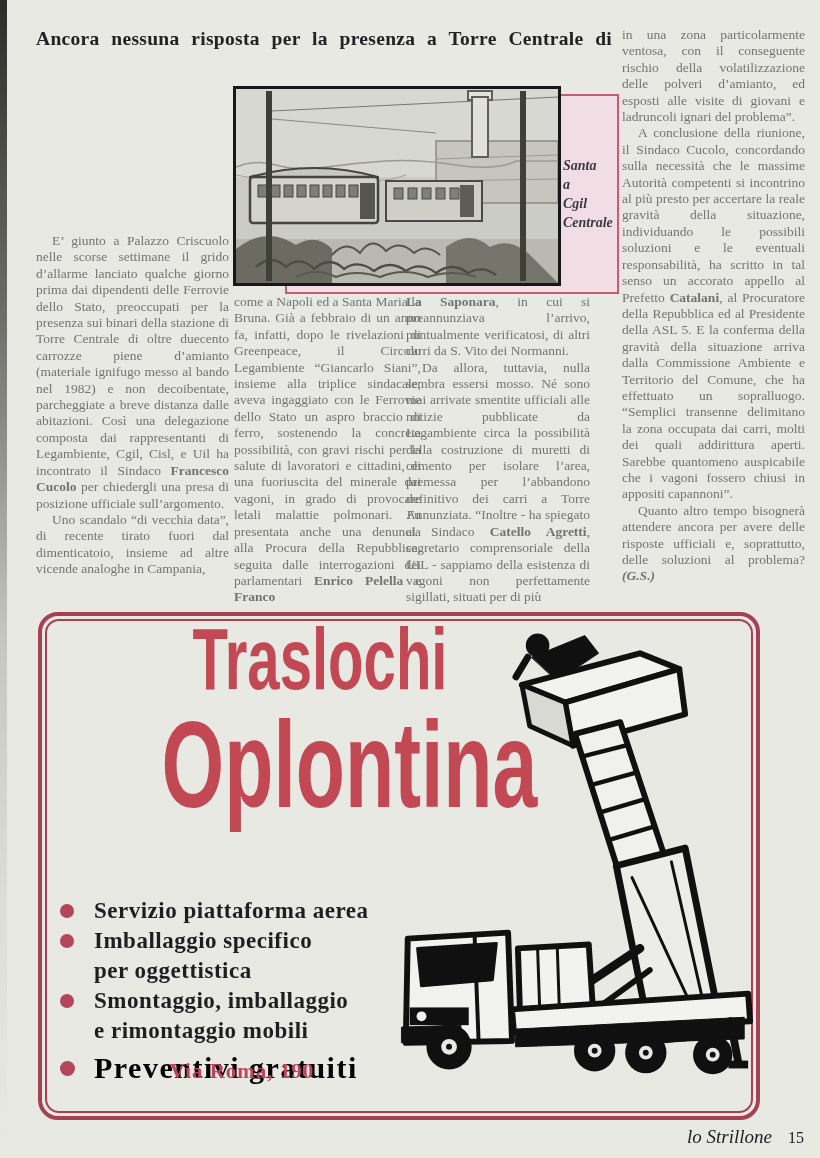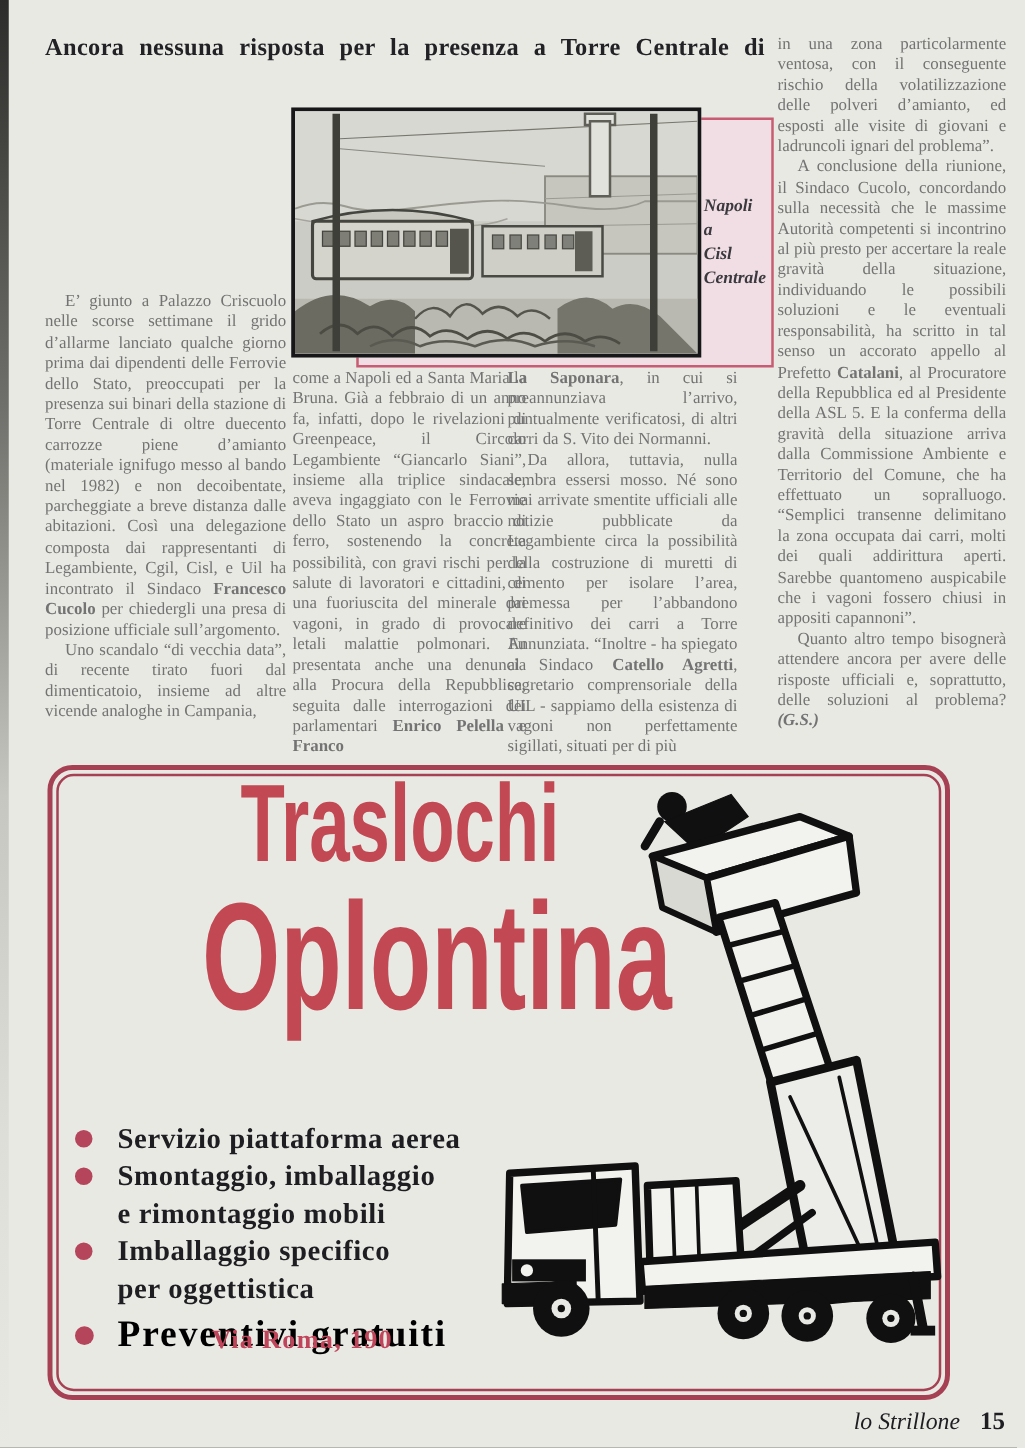--- a/index.html
+++ b/index.html
@@ -66,21 +66,21 @@
     color:#c0455a;font-weight:bold;}
   .ad-addr-line1{font-size:21px;line-height:27px;letter-spacing:1px;}
   .ad-addr-line2{font-size:22px;line-height:28px;letter-spacing:1px;}
 
   #truck{position:absolute;left:392px;top:620px;width:364px;height:465px;}
 
   
   #footer{position:absolute;left:560px;top:1126px;width:244px;text-align:right;
     color:#1d1d22;}
   .footer-mag{font-style:italic;font-size:19px;}
-  .footer-num{font-weight:bold;font-size:20px;margin-left:16px;}
+  .footer-num{font-weight:normal;font-size:16px;margin-left:16px;}
 </style>
 </head>
 <body>
 
 <div id="page">
 
   <div id="edge-left"></div>
 
   <div id="headline">
     <div class="hl-line">Ancora nessuna risposta per la presenza a Torre Centrale di</div>
@@ -127,23 +127,23 @@
       <path d="M0,160 q30,-24 60,-4 q20,-12 36,4 L96,194 L0,194 Z" fill="#6b6b62"></path>
       <path d="M210,158 q24,-18 44,0 q18,-10 38,6 L322,194 L210,194 Z" fill="#75756c"></path>
       <path d="M96,166 q14,-16 28,-2 q12,-18 26,-2 q14,-12 28,2 q12,-10 26,2" stroke="#54544c" stroke-width="2" fill="none"></path>
       <path d="M20,178 q16,-14 30,0 q14,-12 28,2 q16,-14 30,0 q14,-10 30,2 q16,-12 32,0 q14,-10 30,2 q16,-12 32,0 q14,-8 28,2" stroke="#4c4c44" stroke-width="2.2" fill="none"></path>
       <path d="M60,188 q20,-10 40,0 q20,-8 44,0 q24,-10 48,0 q24,-8 48,0" stroke="#5a5a52" stroke-width="2" fill="none"></path>
       <rect x="30" y="2" width="6" height="190" fill="#3f3f39"></rect>
       <rect x="284" y="2" width="6" height="190" fill="#3f3f39"></rect>
     </svg>
   </div>
   <div id="photo-caption">
-    <div>Napoli</div>
+    <div>Santa</div>
     <div>a</div>
-    <div>Cisl</div>
+    <div>Cgil</div>
     <div>Centrale</div>
   </div>
 
   <div id="col1" class="body-col">
     <p class="indent"><span>E’ giunto a Palazzo Criscuolo nelle scorse settimane il grido d’allarme lanciato qualche giorno prima dai dipendenti delle Ferrovie dello Stato, preoccupati per la presenza sui binari della stazione di Torre Centrale di oltre duecento carrozze piene d’amianto (materiale ignifugo messo al bando nel 1982) e non decoibentate, parcheggiate a breve distanza dalle abitazioni. Così una delegazione composta dai rappresentanti di Legambiente, Cgil, Cisl, e Uil ha incontrato il Sindaco </span><b>Francesco Cucolo</b><span> per chiedergli una presa di posizione ufficiale sull’argomento.</span></p>
     <p class="indent"><span>Uno scandalo “di vecchia data”, di recente tirato fuori dal dimenticatoio, insieme ad altre vicende analoghe in Campania,</span></p>
   </div>
 
   <div id="col2" class="body-col">
     <p><span>come a Napoli ed a Santa Maria la Bruna. Già a febbraio di un anno fa, infatti, dopo le rivelazioni di Greenpeace, il Circolo Legambiente “Giancarlo Siani”, insieme alla triplice sindacale, aveva ingaggiato con le Ferrovie dello Stato un aspro braccio di ferro, sostenendo la concreta possibilità, con gravi rischi per la salute di lavoratori e cittadini, di una fuoriuscita del minerale dai vagoni, in grado di provocare letali malattie polmonari. Fu presentata anche una denuncia alla Procura della Repubblica, seguita dalle interrogazioni dei parlamentari </span><b>Enrico Pelella</b><span> e </span><b>Franco</b></p>
@@ -162,24 +162,24 @@
 
   <div id="ad-box"></div>
 
   <div id="ad-title">
     <div class="ad-t1">Traslochi</div>
     <div class="ad-t2">Oplontina</div>
   </div>
 
   <ul id="ad-bullets">
     <li class="ad-bullet"><span class="dot"></span><span class="ad-bullet-text">Servizio piattaforma aerea</span></li>
+    <li class="ad-bullet"><span class="dot"></span><span class="ad-bullet-text">Imballaggio specifico
+per oggettistica</span></li>
     <li class="ad-bullet"><span class="dot"></span><span class="ad-bullet-text">Smontaggio, imballaggio
 e rimontaggio mobili</span></li>
-    <li class="ad-bullet"><span class="dot"></span><span class="ad-bullet-text">Imballaggio specifico
-per oggettistica</span></li>
     <li class="ad-bullet highlight"><span class="dot"></span><span class="ad-bullet-text">Preventivi gratuiti</span></li>
   </ul>
 
   <svg id="truck" viewBox="0 0 370 465">
     <g stroke="#101010" stroke-linejoin="round" stroke-linecap="round">
 
       <circle cx="148" cy="22" r="12" fill="#101010" stroke="none"></circle>
       <line x1="138" y1="34" x2="126" y2="54" stroke-width="7"></line>
       <polygon points="142,34 196,12 210,30 168,58" fill="#101010"></polygon>
 

